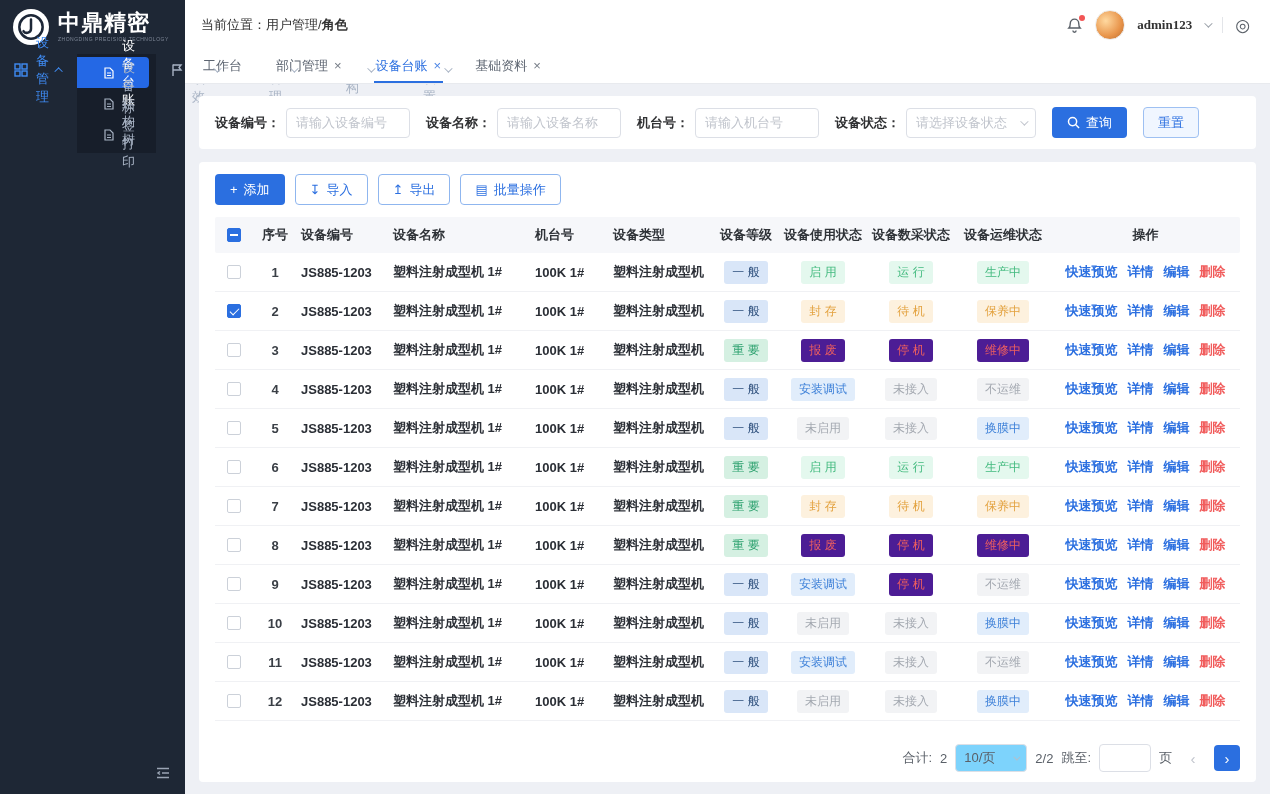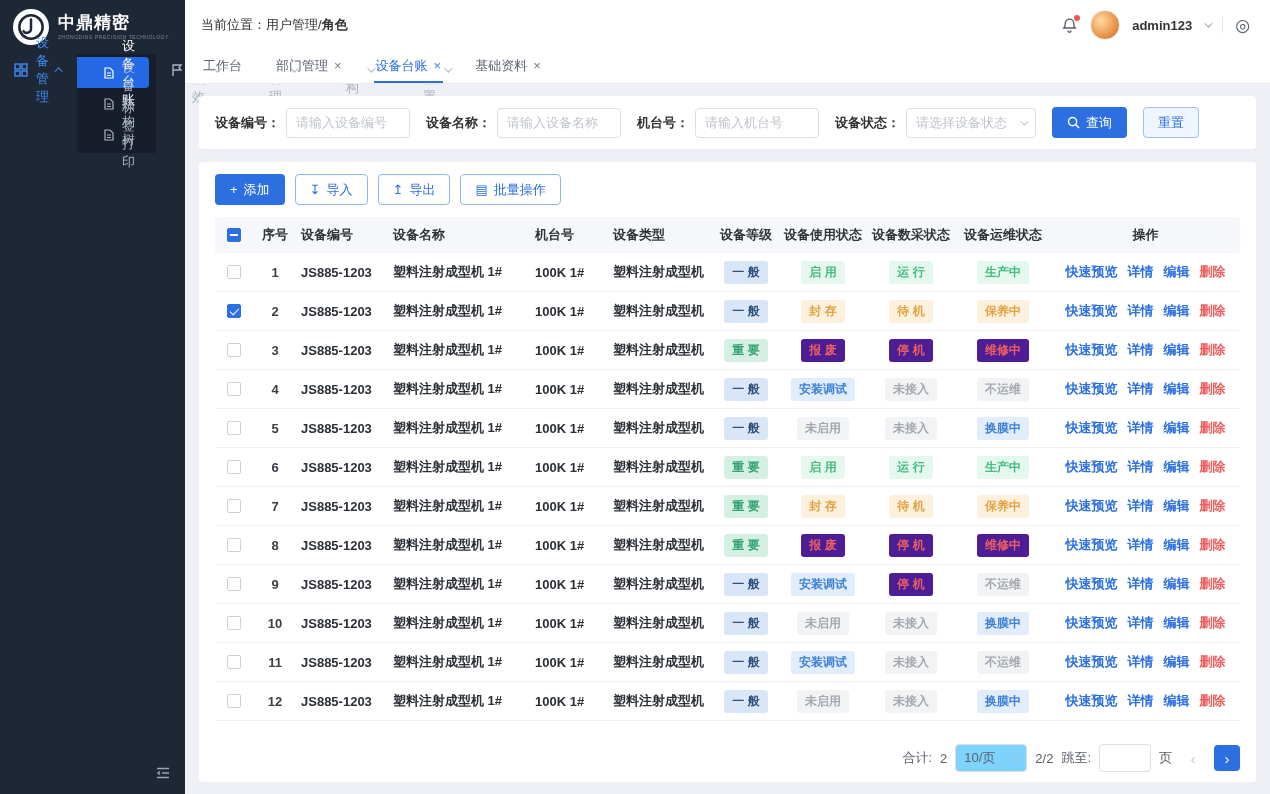--- a/index.html
+++ b/index.html
@@ -4,40 +4,40 @@
 <style>
   * { box-sizing: border-box; margin: 0; padding: 0; }
   body { font-family: "Liberation Sans", "DejaVu Sans", sans-serif; background:#eef0f5; }
   .app { width:1270px; height:794px; display:flex; overflow:hidden; background:#eef0f5; position:relative; }
 
   
   .sidebar { width:185px; flex-shrink:0; background:#1e2735; color:#a8b3c4; display:flex; flex-direction:column; }
   .logo { height:54px; display:flex; align-items:center; padding:0 13px; gap:9px; }
   .logo-badge { width:36px; height:36px; border-radius:50%; background:#fff; display:flex; align-items:center; justify-content:center; flex-shrink:0; }
   .logo-texts { display:flex; flex-direction:column; line-height:1.1; }
-  .logo-title { color:#fff; font-size:17px; font-weight:700; letter-spacing:1px; }
+  .logo-title { color:#fff; font-size:22px; font-weight:700; letter-spacing:1px; }
   .logo-sub { color:#7e8797; font-size:5px; transform-origin:left; letter-spacing:.5px; margin-top:2px; }
   .menu { display:flex; flex-direction:row; font-size:13px; }
   .menu-item { height:32px; display:flex; align-items:center; gap:8px; padding:0 14px; cursor:pointer; color:#a8b3c4; }
   .menu-item.expanded { color:#3f8cf5; }
   .menu-item .mi-label { flex:1; }
   .submenu { background:#171e2a; padding:3px 0; display:flex; flex-direction:column; }
   .submenu-item { height:31px; display:flex; align-items:center; gap:7px; padding:0 14px 0 26px; color:#a8b3c4; cursor:pointer; font-size:13px; }
   .submenu-item.active { background:#2468e5; color:#fff; border-radius:0 4px 4px 0; margin-right:7px; }
   .chev { display:inline-block; width:6px; height:6px; border-right:1.5px solid currentColor; border-bottom:1.5px solid currentColor; }
   .chev.down { transform:rotate(45deg) translateY(-2px); }
   .chev.up { transform:rotate(-135deg) translateY(-2px); }
   .sidebar-footer { margin-top:auto; height:42px; display:flex; align-items:center; justify-content:flex-end; padding:0 14px; color:#9aa4b4; }
 
   
   .main { flex:1; display:flex; flex-direction:column; min-width:0; }
   .topbar { height:50px; background:#fff; display:flex; align-items:center; justify-content:space-between; padding:0 20px 0 16px; }
   .location { font-size:13px; color:#333; }
   .location .current { font-weight:700; }
-  .topbar-right { display:flex; align-items:center; gap:12px; }
+  .topbar-right { display:flex; align-items:center; gap:12px;font-family:Liberation Serif, serif; }
   .bell-wrap { position:relative; display:flex; }
   .bell-dot { position:absolute; top:-2px; right:-2px; width:6px; height:6px; border-radius:50%; background:#f25555; }
   .avatar { width:30px; height:30px; border-radius:50%; background:radial-gradient(circle at 35% 35%, #ffd9a0, #e8944a 60%, #b96a2e); border:1px solid #eee; }
   .username { font-size:13px; color:#333; font-weight:600; }
   .v-divider { width:1px; height:16px; background:#e3e5e9; }
   .target-icon { font-size:17px; color:#5a6068; line-height:1; }
 
   .tabbar { height:34px; background:#fff; border-bottom:1px solid #e8eaee; display:flex; align-items:stretch; padding:0 16px; gap:30px; }
   .tab { display:flex; align-items:center; gap:6px; font-size:13px; color:#5c6470; border-bottom:2px solid transparent; cursor:pointer; padding:0 2px; }
   .tab.active { color:#2b6fe0; border-bottom-color:#2b6fe0; }
@@ -77,21 +77,21 @@
   .col-status2 { width:96px; text-align:center; flex-shrink:0; }
   .col-actions { flex:1; display:flex; justify-content:center; gap:10px; }
   .th.col-actions { display:block; text-align:center; }
   .strong { font-weight:700; color:#2b2f36; }
 
   .checkbox { width:14px; height:14px; border:1px solid #ccd1d9; border-radius:2px; background:#fff; display:inline-block; position:relative; cursor:pointer; }
   .checkbox.checked, .checkbox.indeterminate { background:#2b6fe0; border-color:#2b6fe0; }
   .checkbox.checked::after { content:""; position:absolute; left:4px; top:1px; width:4px; height:8px; border-right:1.6px solid #fff; border-bottom:1.6px solid #fff; transform:rotate(45deg); }
   .checkbox.indeterminate::after { content:""; position:absolute; left:2px; right:2px; top:5px; height:2px; background:#fff; }
 
-  .badge { display:inline-block; padding:3px 8px; font-size:12px; border-radius:3px; font-weight:700; white-space:nowrap; }
+  .badge { display:inline-block; padding:3px 8px; font-size:12px; border-radius:3px; font-weight:400; white-space:nowrap; }
   .badge-lblue { background:#d9e6f8; color:#2d4f7c; }
   .badge-lgreen { background:#d5f0e2; color:#2fa270; }
   .badge-green { background:#e4f8ee; color:#43ba7f; }
   .badge-orange { background:#fdf1de; color:#e3a23f; }
   .badge-red { background:#4c1d95; color:#ee5f5f; }
   .badge-gray { background:#f2f3f5; color:#a3a8b0; }
   .badge-blue { background:#e1edfb; color:#3d80d8; }
 
   .action-link { color:#2b6fe0; font-weight:600; cursor:pointer; white-space:nowrap; }
   .action-link.danger { color:#f15c5c; }

